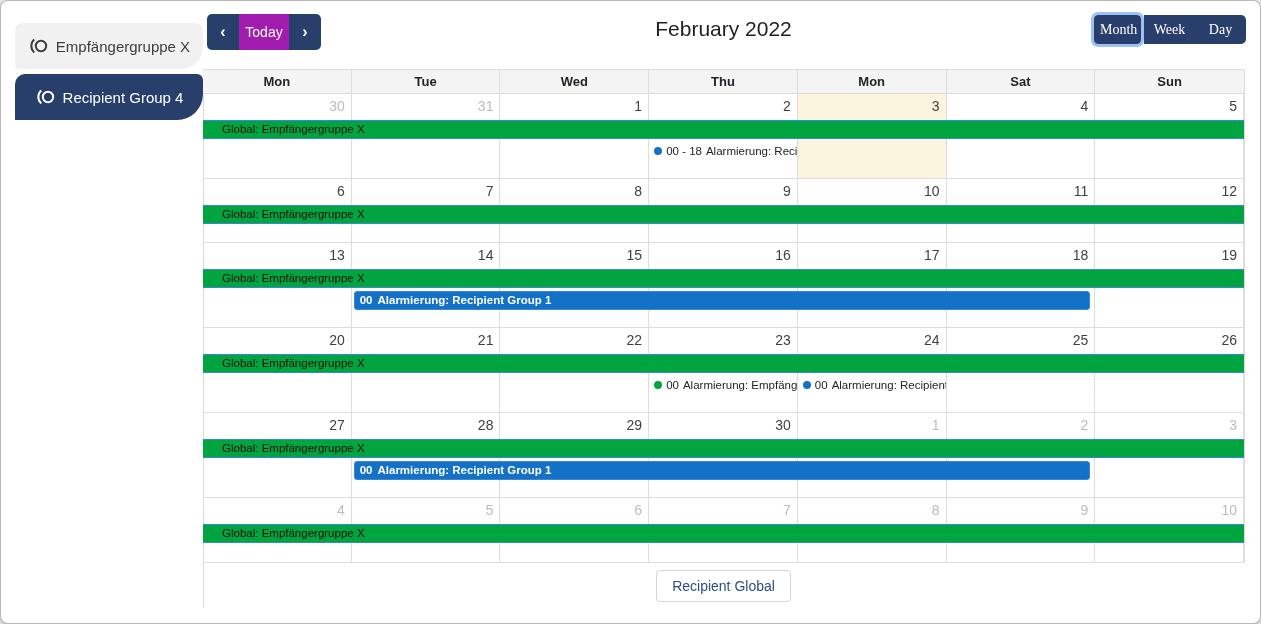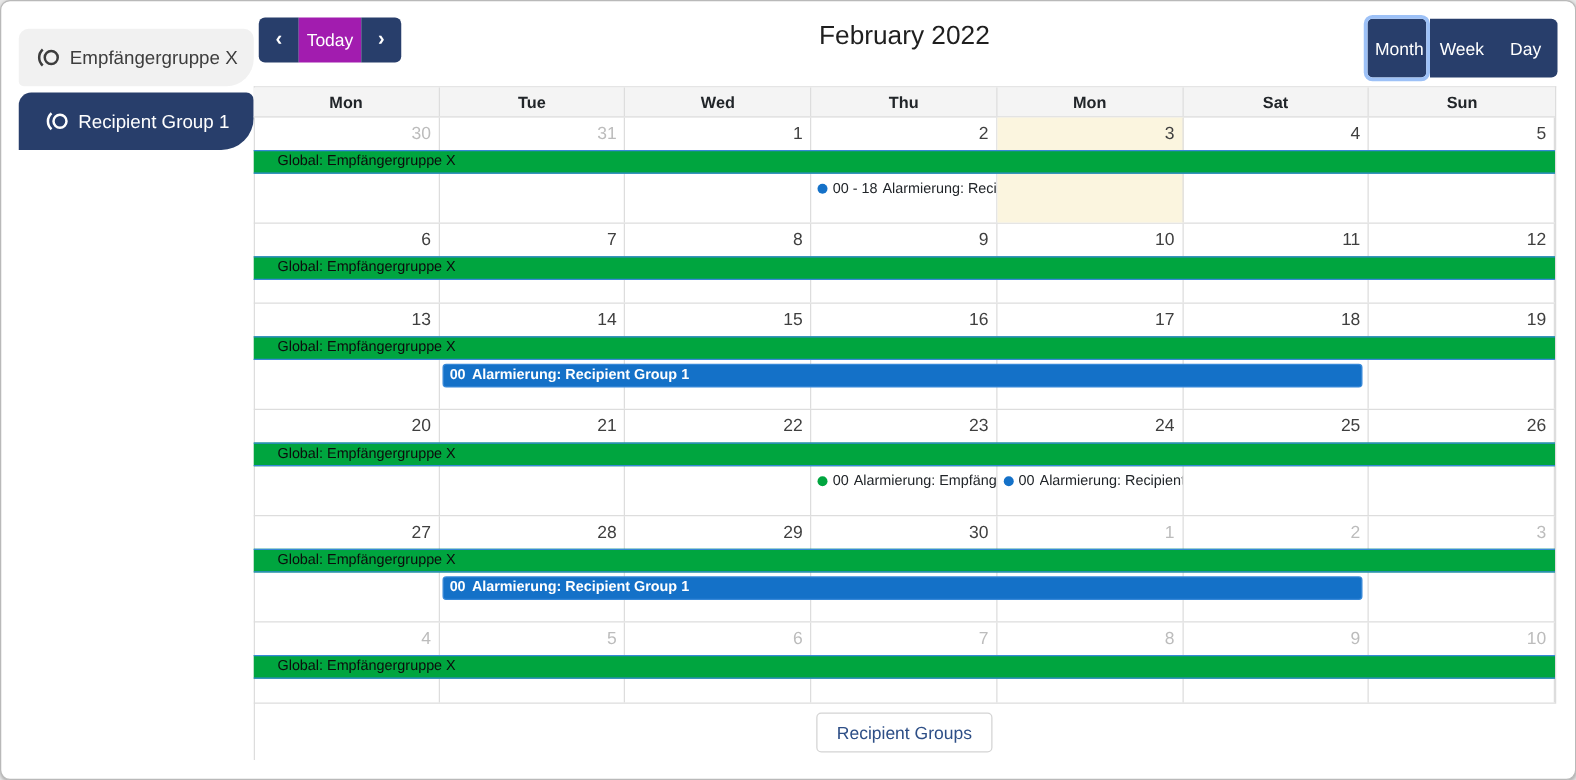--- a/index.html
+++ b/index.html
@@ -16,21 +16,21 @@
   
   .toolbar{position:absolute;left:0;top:0;width:100%;height:62px;}
   .btn{border:none;cursor:pointer;font-family:inherit;}
   .nav-group{position:absolute;left:206px;top:13px;height:36px;display:flex;}
   .btn.navy{background:#283e6b;color:#fff;}
   .btn.prev{width:32px;border-radius:5px 0 0 5px;font-size:16px;font-weight:bold;}
   .btn.next{width:32px;border-radius:0 5px 5px 0;font-size:16px;font-weight:bold;}
   .btn.todaybtn{width:50px;background:#a21caf;color:#fff;font-size:14px;}
   .cal-title{position:absolute;left:202px;top:16px;width:1041px;text-align:center;
              font-size:21px;font-weight:400;color:#1f1f1f;margin:0;}
-  .view-group{position:absolute;right:14px;top:14px;height:47px;display:flex;align-items:stretch;}
+  .view-group{position:absolute;right:14px;top:14px;height:29px;display:flex;align-items:stretch;font-family:Liberation Serif, serif;}
   .btn.month{width:47px;background:#283e6b;color:#fff;font-size:14px;border-radius:4px;
              outline:3px solid #9dc1f7;margin-right:3px;z-index:2;}
   .pair{display:flex;background:#283e6b;border-radius:0 5px 5px 0;}
   .pair .btn{background:transparent;color:#fff;font-size:14px;width:51px;}
 
   
   .leftline{position:absolute;left:202px;top:68px;height:539px;width:1px;background:#ddd;}
   .grid{position:absolute;left:202px;top:68px;width:1041px;border-top:1px solid #ddd;border-right:1px solid #ddd;}
   .dow-row{display:grid;grid-template-columns:repeat(7,1fr);height:23px;background:#f4f4f4;border-bottom:1px solid #ddd;}
   .dow{border-right:1px solid #ddd;text-align:center;font-size:13px;font-weight:bold;color:#212529;line-height:23px;}
@@ -81,21 +81,21 @@
       </span>
       <span>Empfängergruppe X</span>
     </div>
     <div class="side-item dark">
       <span class="gicon">
         <svg width="21" height="18" viewBox="0 0 21 18" fill="none" stroke="#ffffff" stroke-width="2">
           <circle cx="13" cy="9" r="5.2"></circle>
           <path d="M6.2 2.6 A 8.6 8.6 0 0 0 6.2 15.4"></path>
         </svg>
       </span>
-      <span>Recipient Group 1</span>
+      <span>Recipient Group 4</span>
     </div>
   </aside>
 
   <div class="toolbar">
     <div class="nav-group">
       <button class="btn navy prev">‹</button>
       <button class="btn todaybtn">Today</button>
       <button class="btn navy next">›</button>
     </div>
     <h1 class="cal-title">February 2022</h1>
@@ -203,16 +203,16 @@
       <div class="cell muted">6</div>
       <div class="cell muted">7</div>
       <div class="cell muted">8</div>
       <div class="cell muted">9</div>
       <div class="cell muted">10</div>
       <div class="banner">Global: Empfängergruppe X</div>
     </div>
   </div>
 
   <div class="footer">
-    <button>Recipient Groups</button>
+    <button>Recipient Global</button>
   </div>
 
 </div>
 
 </body></html>

